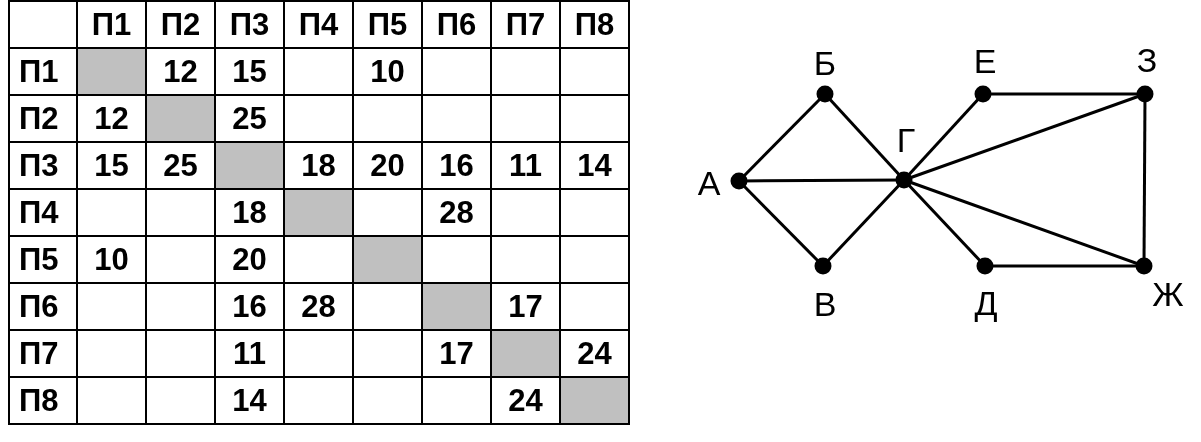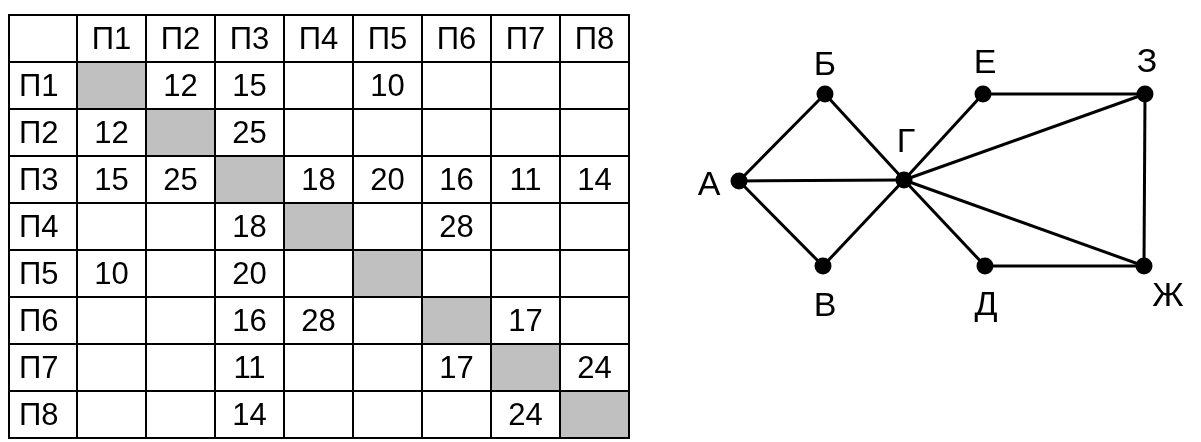--- a/index.html
+++ b/index.html
@@ -4,23 +4,24 @@
 <style>
   html, body { margin: 0; padding: 0; }
   body {
     width: 1201px; height: 442px;
     background: #ffffff;
     font-family: "Liberation Sans", sans-serif;
     position: relative;
     overflow: hidden;
   }
   table.matrix {
-    position: absolute; left: 8px; top: 14px;
+    position: absolute; left: 8px; top: 0;
     border-collapse: collapse;
     table-layout: fixed;
+    font-weight: bold;
   }
   table.matrix td {
     border: 2px solid #000000;
     width: 69px; height: 47px;
     box-sizing: border-box;
     text-align: center; vertical-align: middle;
     font-size: 31px; line-height: 1;
     color: #000000;
     padding: 0;
     white-space: nowrap;

